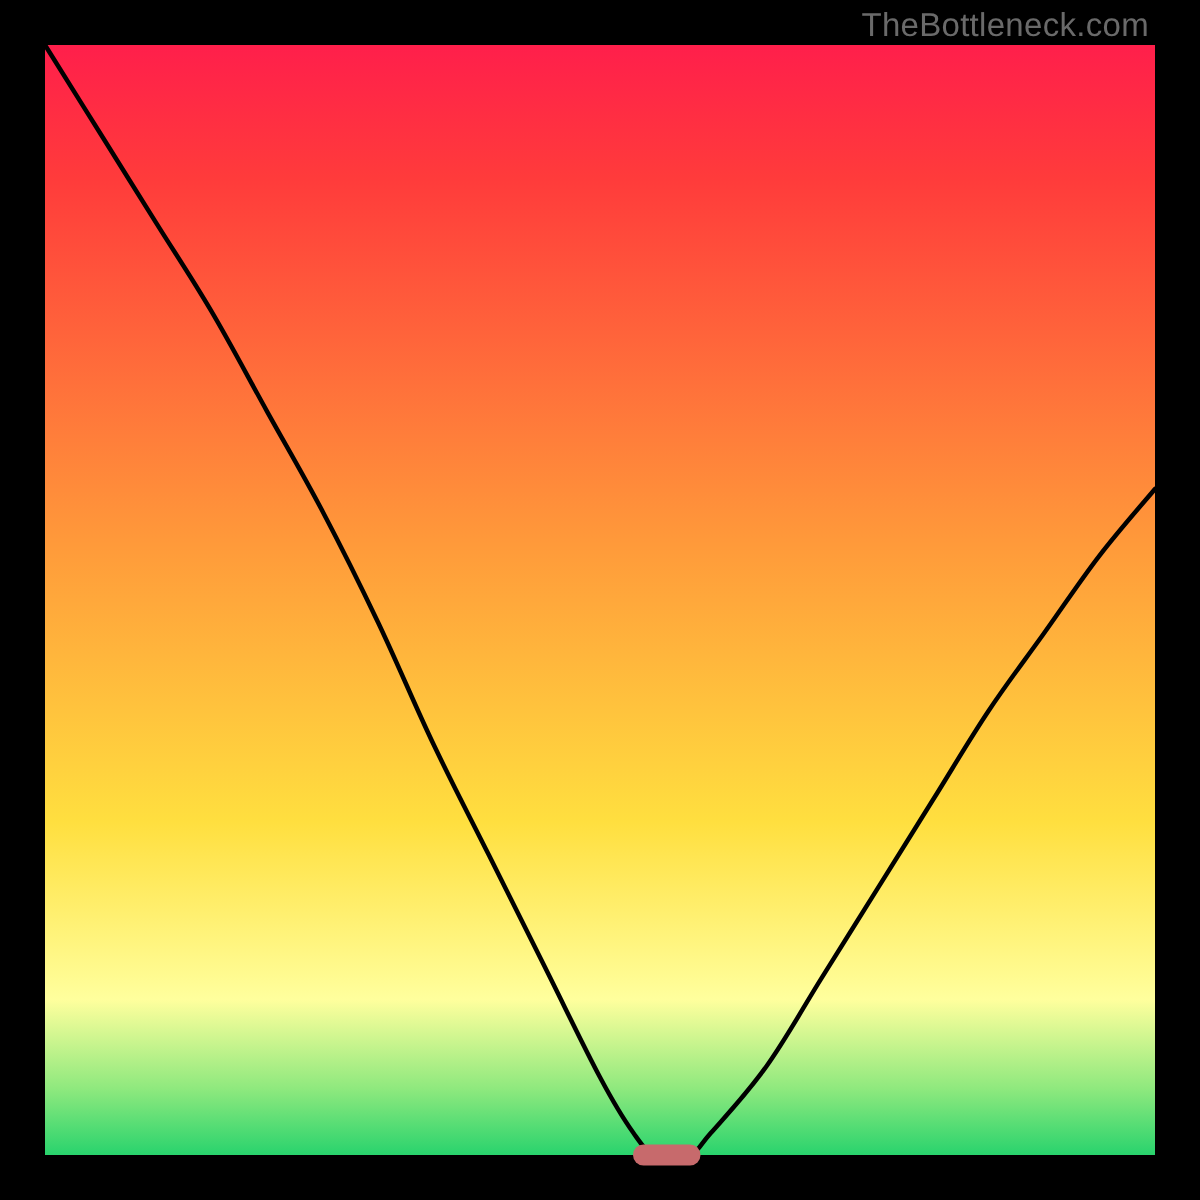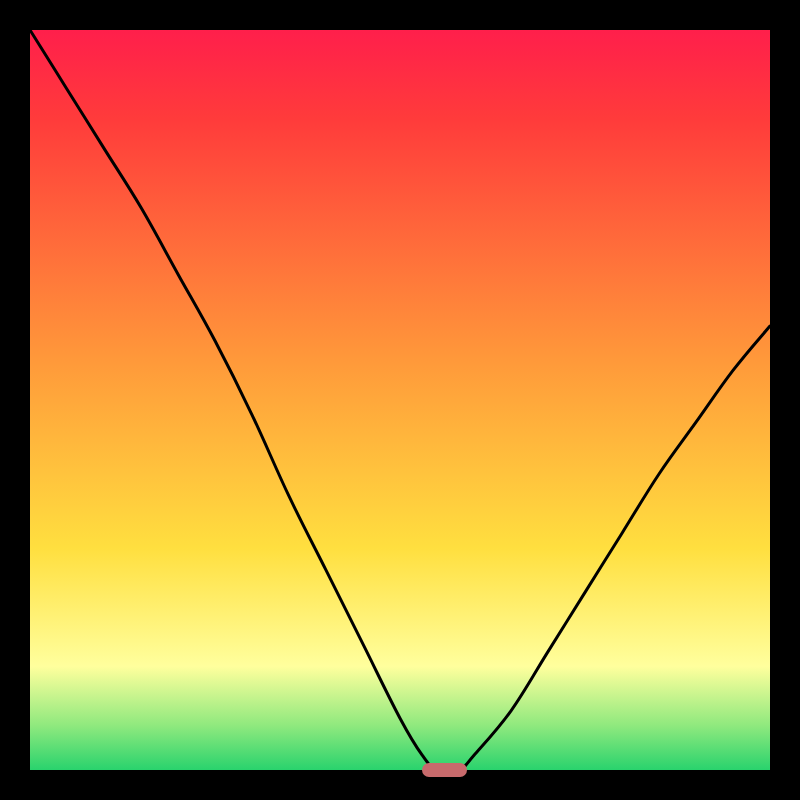--- a/index.html
+++ b/index.html
@@ -66,13 +66,14 @@
 
 <div class="frame">
 
   <div class="plot-area" style="--c-top: #ff1f4b; --c-red: #ff3b3b; --c-orange: #ff9a3a; --c-yellow: #ffdf3f; --c-paleyellow: #ffff9d; --c-lightgreen: #8fe97e; --c-green: #29d36d;">
     <svg class="curve" viewBox="0 0 740 740" preserveAspectRatio="none">
       <path id="curve-path" fill="none" stroke-width="3" stroke-linecap="round" stroke-linejoin="round" d="M 0 0 C 6.66 10.655999999999988, 23.68 37.887999999999934, 37 59.19999999999993 C 50.32 80.51199999999993, 60.68 97.08799999999997, 74 118.39999999999998 C 87.32 139.712, 97.68 154.95600000000002, 111 177.60000000000002 C 124.32 200.24400000000003, 134.68 220.224, 148 244.2 C 161.32 268.176, 171.68 285.492, 185 310.8 C 198.32 336.108, 208.68 356.82800000000003, 222 384.8 C 235.32 412.772, 245.68 438.228, 259 466.2 C 272.32 494.17199999999997, 282.68 513.5600000000001, 296 540.2 C 309.32 566.84, 319.68 587.5600000000001, 333 614.2 C 346.32 640.84, 359.344 668.22, 370 688.2 C 380.656 708.1800000000001, 385.54 715.8760000000001, 392.20000000000005 725.2 C 398.86000000000007 734.524, 400.3400000000001 737.336, 407.00000000000006 740 C 413.66 742.664, 422.54 742.664, 429.2 740 C 435.85999999999996 737.336, 434.676 735.8560000000001, 444 725.2 C 453.324 714.544, 467.68 699.448, 481 680.8 C 494.32 662.1519999999999, 504.68 642.912, 518 621.6 C 531.32 600.288, 541.68 583.712, 555 562.4 C 568.32 541.088, 578.68 524.512, 592 503.2 C 605.32 481.888, 615.68 463.98, 629 444 C 642.32 424.02, 652.68 410.84800000000007, 666 392.20000000000005 C 679.32 373.552, 689.68 357.716, 703 340.4 C 716.32 323.08399999999995, 733.34 303.992, 740 296" stroke="#000000"></path>
     </svg>
     <div id="min-marker" class="marker" style="left: 392.2px; top: 733px; width: 44.4px; background: rgb(199, 106, 108);"></div>
   </div>
 
+  <div class="watermark">TheBottleneck.com</div>
 </div>
 
 </body></html>

